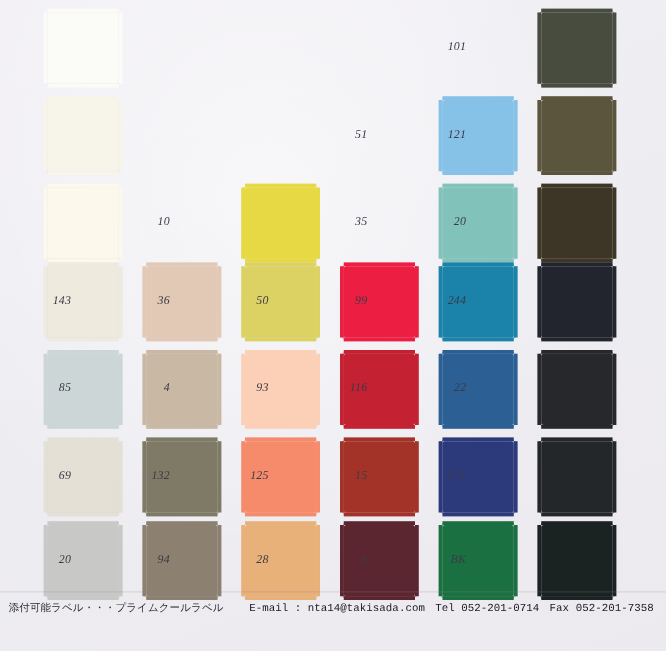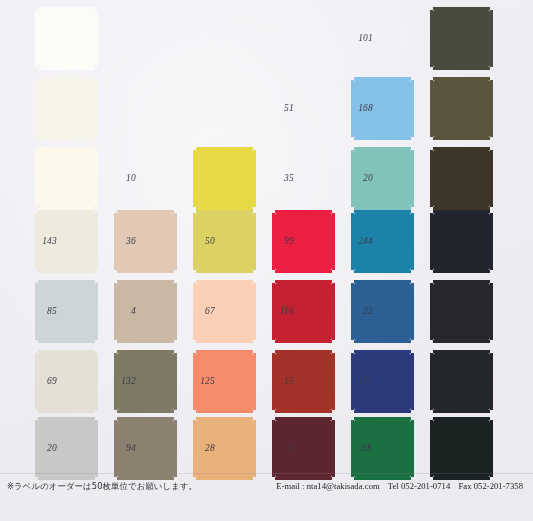--- a/index.html
+++ b/index.html
@@ -116,21 +116,21 @@
     white-space:nowrap;
   }
   #contact-row{
     margin-top:3px;
     font-family:"Liberation Serif", serif;
     font-size:8.6px;
     color:#1a1a22;
     white-space:nowrap;
     letter-spacing:0.05px;
   }
-  #contact-row span{margin-right:6px;}
+  #contact-row span{margin-right:6px;font-family:Liberation Mono, monospace;}
 </style>
 </head>
 <body>
 
 <div id="card">
   <div id="paper-tint"></div>
 
   <div id="swatch-grid">
       <div class="cell" style="left: 38px; top: 10px;">
         <div class="swatch" style="background: rgb(251, 251, 248); color: rgb(251, 251, 248);">
@@ -166,21 +166,21 @@
         </div>
         <div class="code">51</div>
       </div>
       <div class="cell" style="left: 433px; top: 80px;">
         <div class="swatch" style="background: rgb(92, 85, 61); color: rgb(92, 85, 61);">
           <div class="scallop-top" style="color: rgb(92, 85, 61);"></div>
           <div class="scallop-bottom" style="color: rgb(92, 85, 61);"></div>
           <div class="scallop-left" style="color: rgb(92, 85, 61);"></div>
           <div class="scallop-right" style="color: rgb(92, 85, 61);"></div>
         </div>
-        <div class="code">168</div>
+        <div class="code">121</div>
       </div>
       <div class="cell" style="left: 38px; top: 150px;">
         <div class="swatch" style="background: rgb(252, 248, 236); color: rgb(252, 248, 236);">
           <div class="scallop-top" style="color: rgb(252, 248, 236);"></div>
           <div class="scallop-bottom" style="color: rgb(252, 248, 236);"></div>
           <div class="scallop-left" style="color: rgb(252, 248, 236);"></div>
           <div class="scallop-right" style="color: rgb(252, 248, 236);"></div>
         </div>
       </div>
       <div class="cell" style="left: 196px; top: 150px;">
@@ -289,21 +289,21 @@
         </div>
         <div class="code">4</div>
       </div>
       <div class="cell" style="left: 275px; top: 283px;">
         <div class="swatch" style="background: rgb(196, 33, 50); color: rgb(196, 33, 50);">
           <div class="scallop-top" style="color: rgb(196, 33, 50);"></div>
           <div class="scallop-bottom" style="color: rgb(196, 33, 50);"></div>
           <div class="scallop-left" style="color: rgb(196, 33, 50);"></div>
           <div class="scallop-right" style="color: rgb(196, 33, 50);"></div>
         </div>
-        <div class="code">67</div>
+        <div class="code">93</div>
       </div>
       <div class="cell" style="left: 354px; top: 283px;">
         <div class="swatch" style="background: rgb(44, 95, 148); color: rgb(44, 95, 148);">
           <div class="scallop-top" style="color: rgb(44, 95, 148);"></div>
           <div class="scallop-bottom" style="color: rgb(44, 95, 148);"></div>
           <div class="scallop-left" style="color: rgb(44, 95, 148);"></div>
           <div class="scallop-right" style="color: rgb(44, 95, 148);"></div>
         </div>
         <div class="code">116</div>
       </div>
@@ -421,21 +421,21 @@
           <div class="scallop-right" style="color: rgb(27, 34, 34);"></div>
         </div>
         <div class="code">BK</div>
       </div>
     </div>
 
   <div id="footer">
     <div id="footer-rule"></div>
 
     <div id="footer-jp">
-      <div>※ラベルのオーダーは50枚単位でお願いします。</div>
+      <div>添付可能ラベル・・・プライムクールラベル</div>
     </div>
 
     <div id="footer-right">
       <div id="contact-row">
         <span>E-mail : nta14@takisada.com</span>
         <span>Tel 052-201-0714</span>
         <span>Fax 052-201-7358</span>
       </div>
     </div>
   </div>

